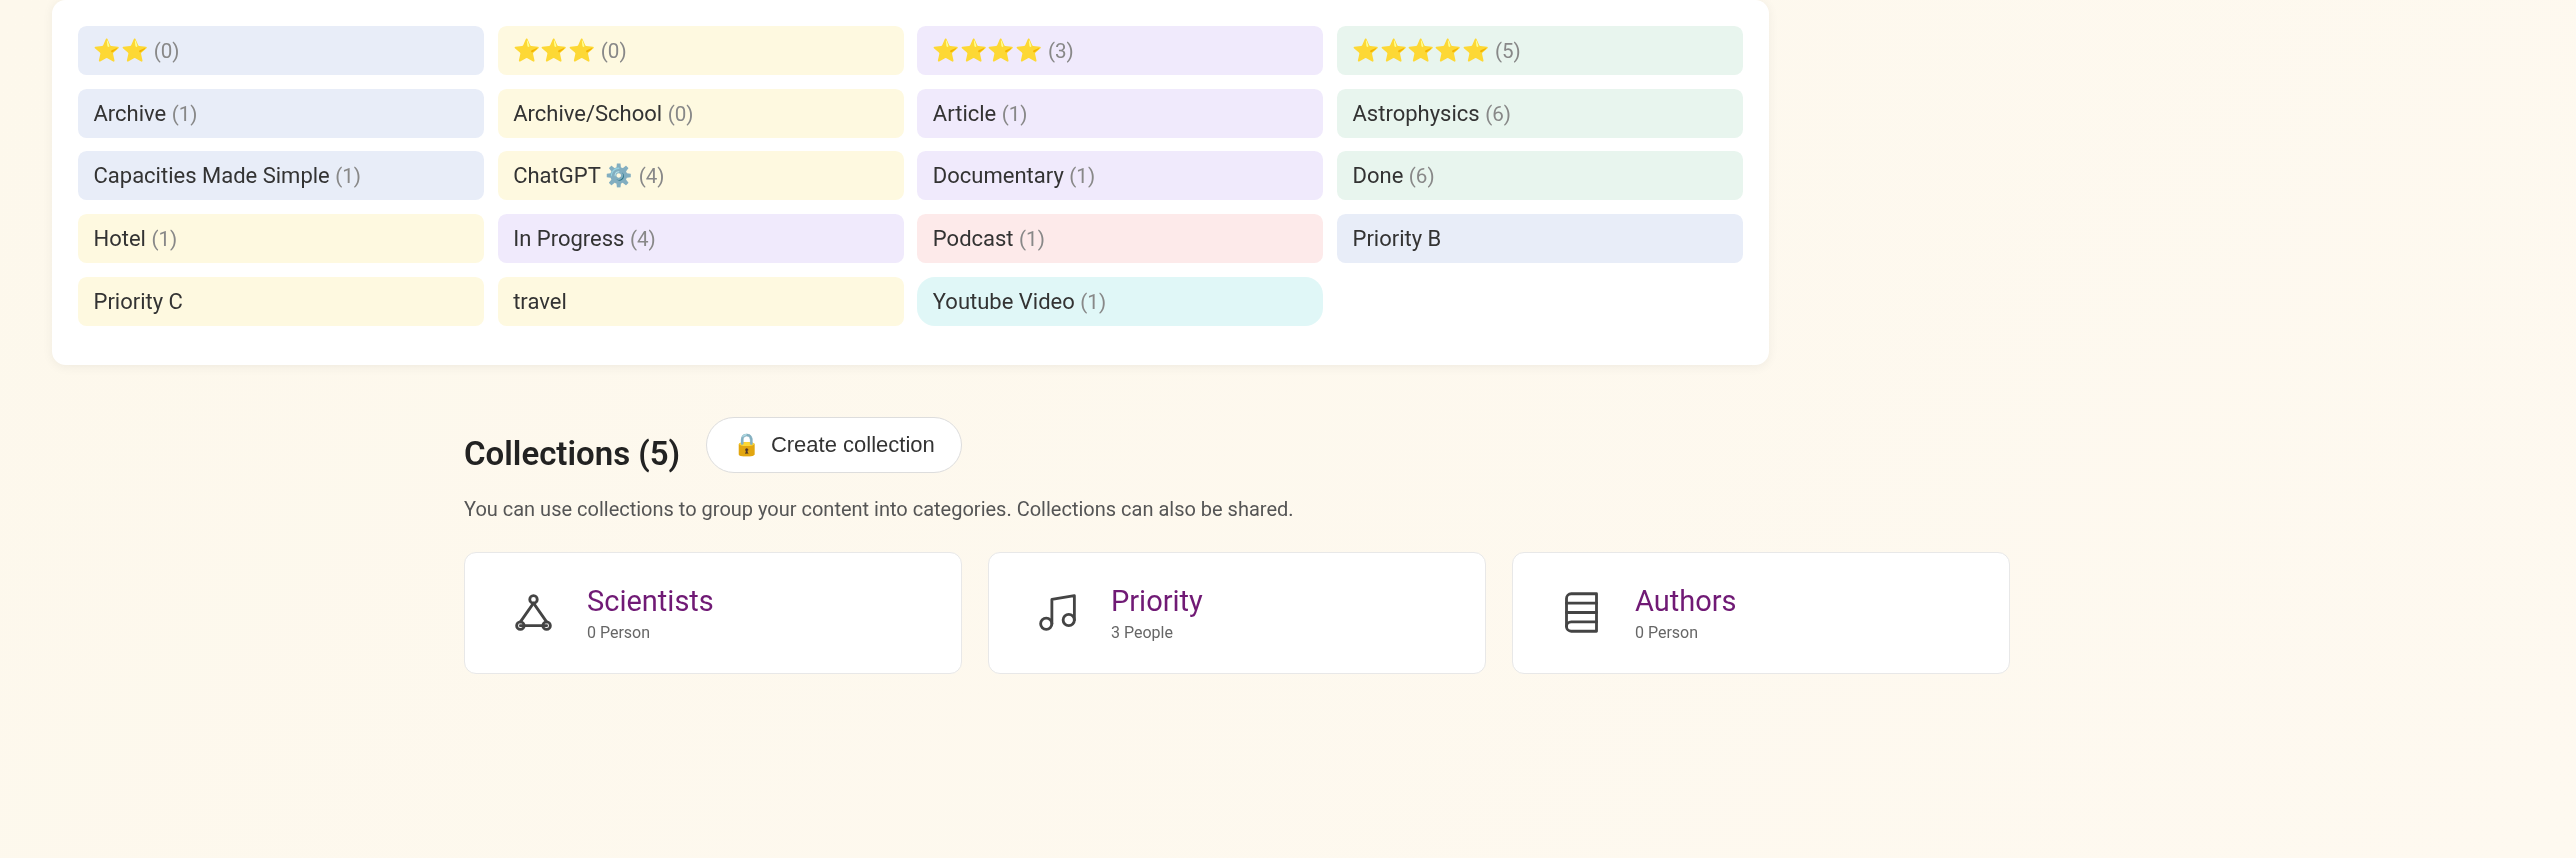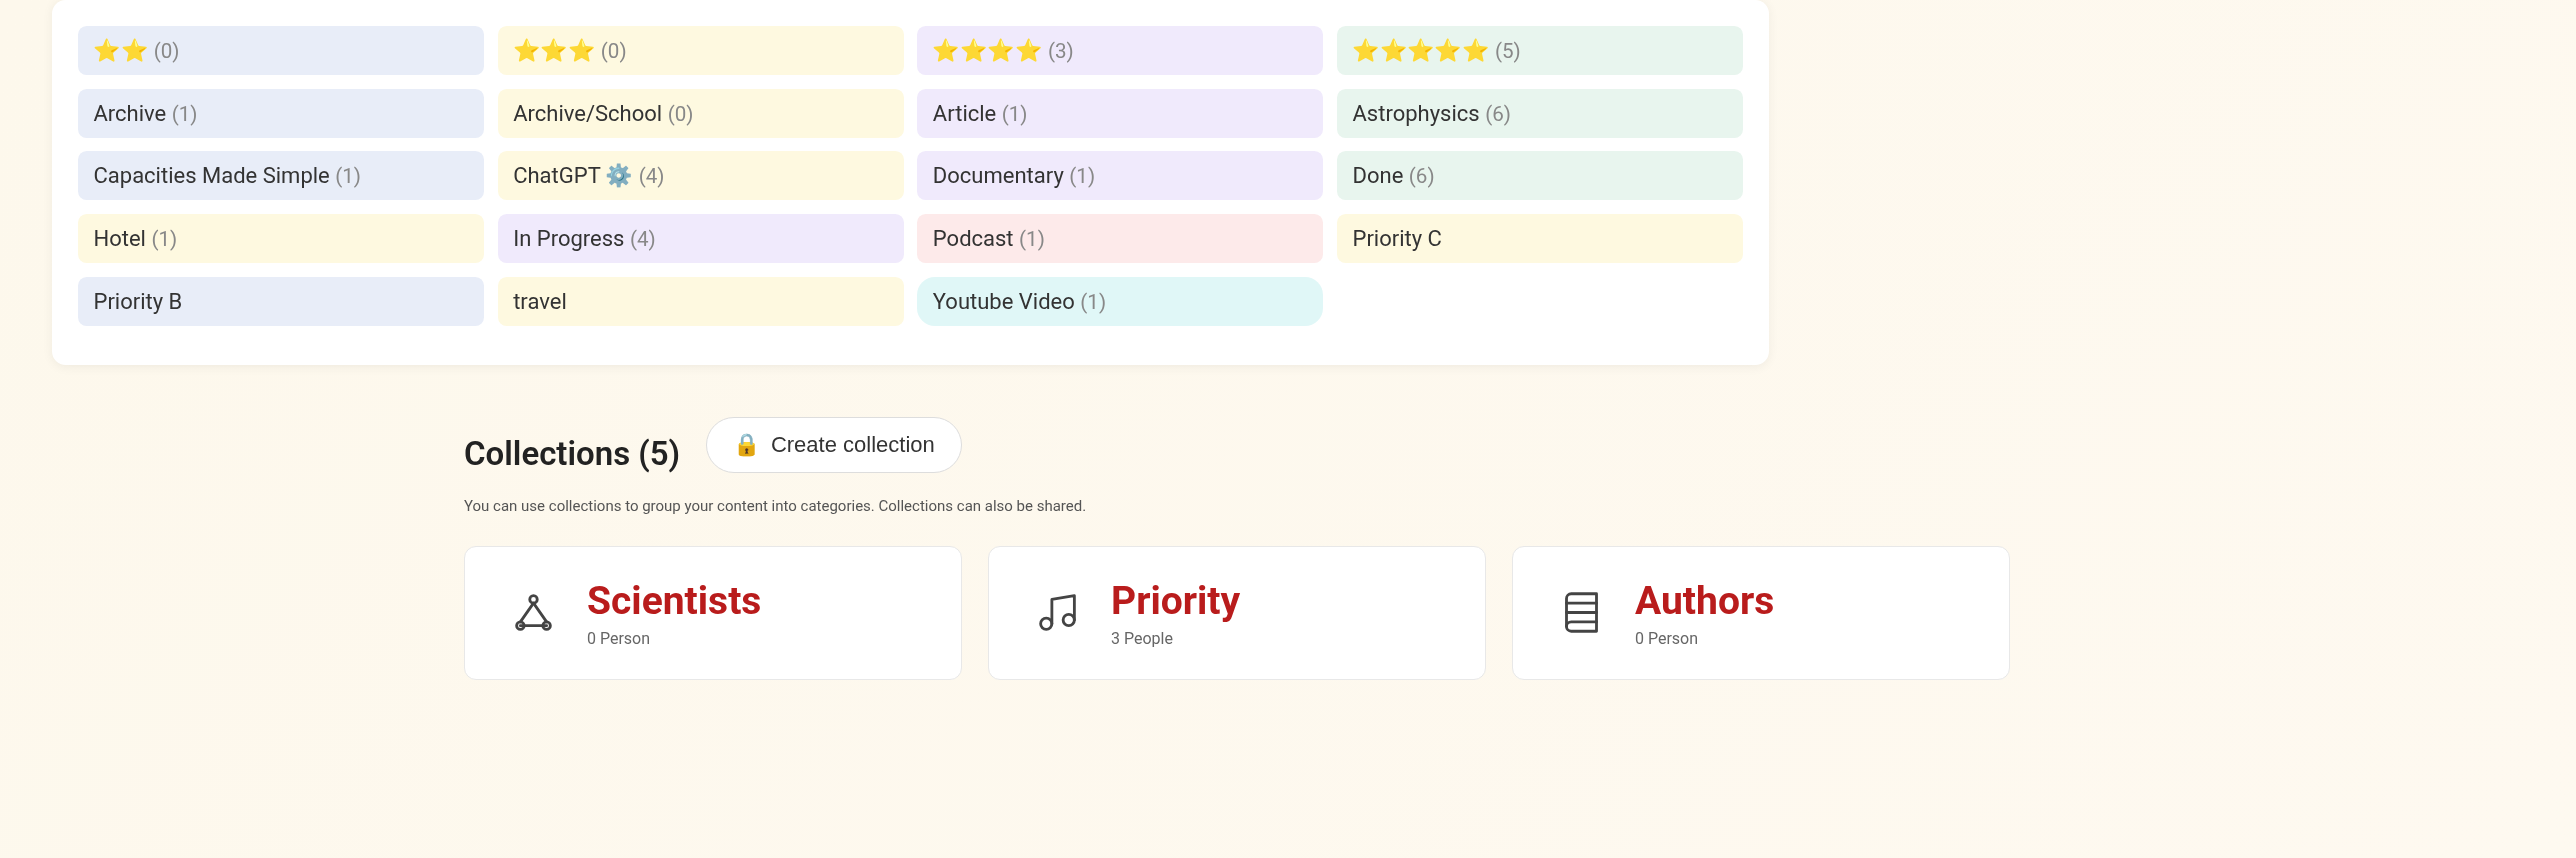--- a/index.html
+++ b/index.html
@@ -91,21 +91,21 @@
       border: 1.3px solid #ddd;
       border-radius: 43px;
       background: #fff;
       font-size: 22px;
       color: #333;
       cursor: pointer;
       font-weight: 500;
     }
 
     .collections-description {
-      font-size: 15px;
+      font-size: 20px;
       color: #555;
       margin-bottom: 31px;
     }
 
     .collections-cards {
       display: flex;
       gap: 26px;
     }
 
     .collection-card {
@@ -129,23 +129,23 @@
       justify-content: center;
     }
 
     .collection-info {
       display: flex;
       flex-direction: column;
       gap: 5.2px;
     }
 
     .collection-name {
-      font-size: 39px;
-      font-weight: 700;
-      color: #b91c1c;
+      font-size: 29px;
+      font-weight: 400;
+      color: #701a75;
     }
 
     .collection-count {
       font-size: 16px;
       color: #666;
     }
   </style>
 </head>
 <body>
 
@@ -161,22 +161,22 @@
         <div class="tag-item tag-yellow">Archive/School <span class="count">(0)</span></div>
         <div class="tag-item tag-purple">Article <span class="count">(1)</span></div>
         <div class="tag-item tag-green">Astrophysics <span class="count">(6)</span></div>
         <div class="tag-item tag-blue">Capacities Made Simple <span class="count">(1)</span></div>
         <div class="tag-item tag-yellow">ChatGPT ⚙️ <span class="count">(4)</span></div>
         <div class="tag-item tag-purple">Documentary <span class="count">(1)</span></div>
         <div class="tag-item tag-green">Done <span class="count">(6)</span></div>
         <div class="tag-item tag-yellow">Hotel <span class="count">(1)</span></div>
         <div class="tag-item tag-purple">In Progress <span class="count">(4)</span></div>
         <div class="tag-item tag-pink">Podcast <span class="count">(1)</span></div>
+        <div class="tag-item tag-blue">Priority B <span class="count"></span></div>
         <div class="tag-item tag-yellow">Priority C <span class="count"></span></div>
-        <div class="tag-item tag-blue">Priority B <span class="count"></span></div>
         <div class="tag-item tag-yellow">travel <span class="count"></span></div>
         <div class="tag-item tag-cyan">Youtube Video <span class="count">(1)</span></div>
         <div></div>
         <div></div>
         <div></div>
       </div>
   </div>
 
   <div class="collections-section">
     <div class="collections-header">

